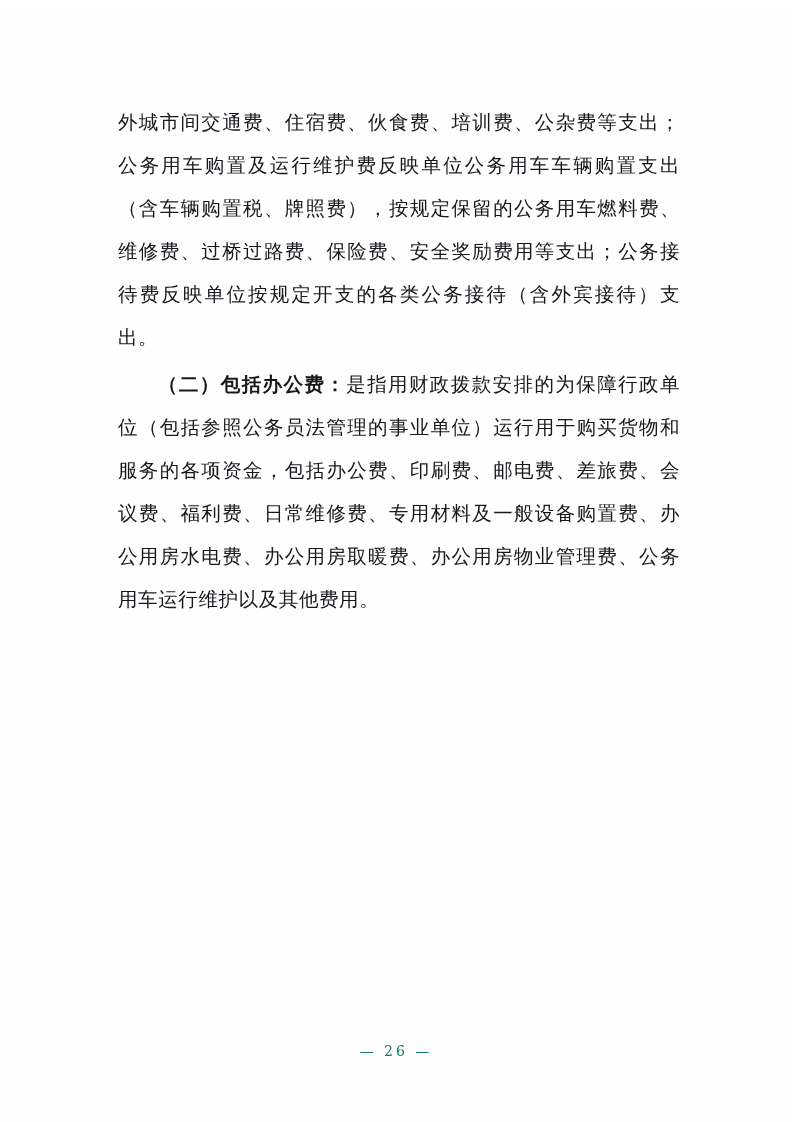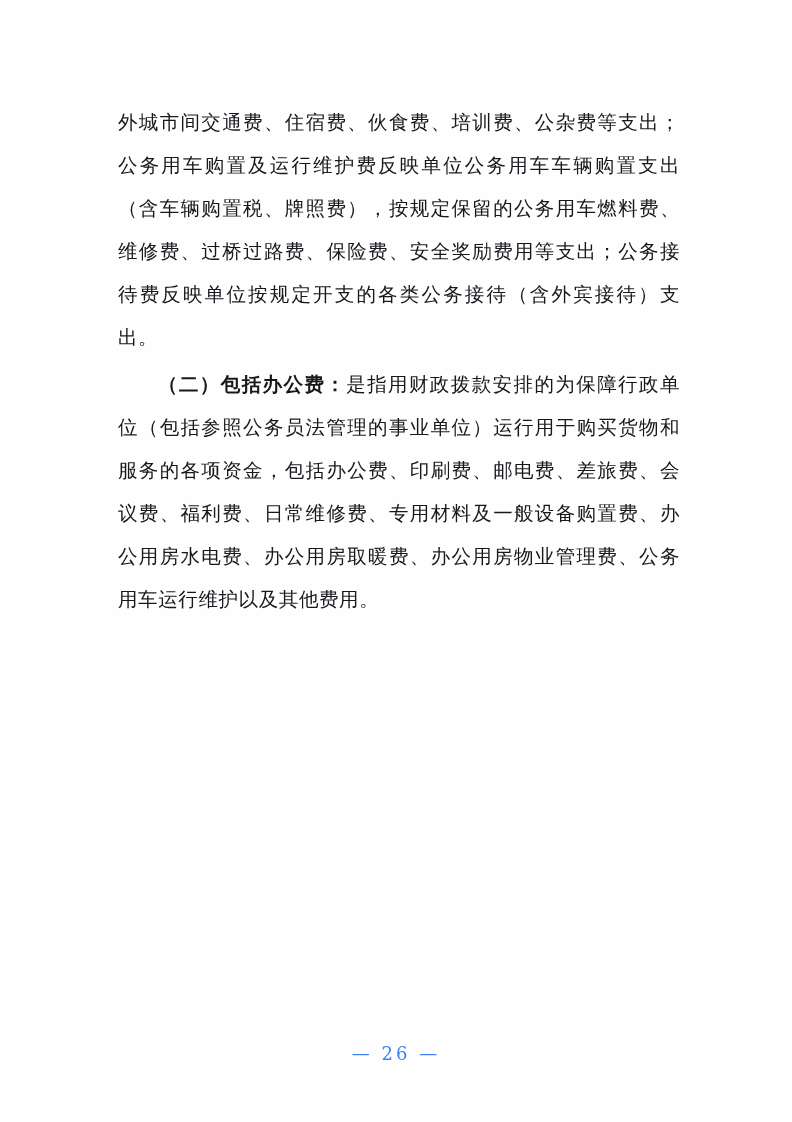--- a/index.html
+++ b/index.html
@@ -46,23 +46,23 @@
   }
   .bold-lead {
     font-weight: bold;
   }
   .footer {
     position: absolute;
     left: 0;
     top: 1034px;
     width: 792px;
     text-align: center;
-    font-size: 18px;
+    font-size: 14px;
     letter-spacing: 3px;
-    color: #3b82f6;
+    color: #0f766e;
     font-family: "DejaVu Serif", "Liberation Serif", serif;
   }
 </style>
 </head>
 <body>
 
 <div class="page">
 
   <div class="content">
 

